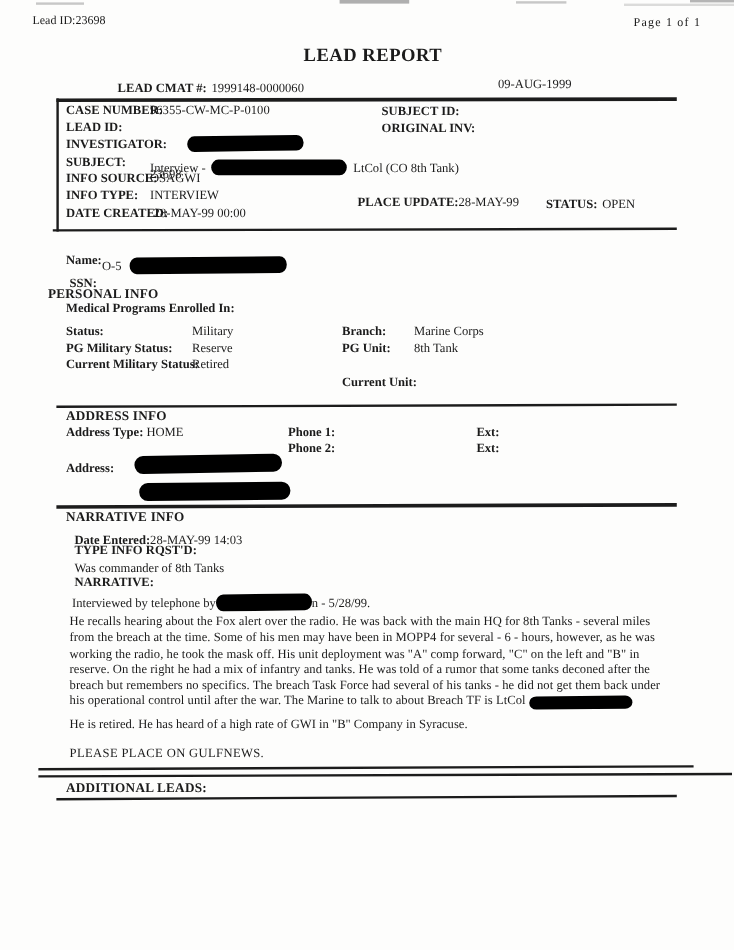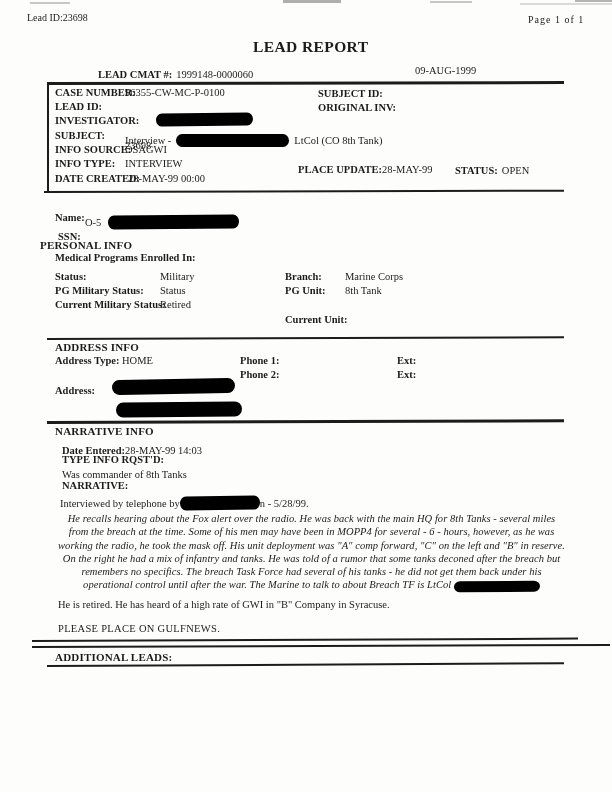--- a/index.html
+++ b/index.html
@@ -13,21 +13,21 @@
   .sm { font-size:10px; }
   .title { font-size:15.5px; font-weight:bold; letter-spacing:0.4px; }
   .heading { font-size:11px; font-weight:bold; letter-spacing:0.2px; }
   .hline { position:absolute; background:#1c1c1c; transform-origin:left center; }
   .vline { position:absolute; background:#1c1c1c; width:1.5px; }
   .redact { background:#000; display:inline-block; border-radius:6px/50%; vertical-align:middle; }
   .redact.abs { position:absolute; }
   .artifact { position:absolute; background:#9a9a9a; opacity:.55; }
   .para {
     position:absolute; white-space:normal; font-size:10.5px; line-height:13.3px;
-    text-align:center; letter-spacing:0.05px;font-style:italic;
+    text-align:left; letter-spacing:0.05px;
   }
 </style>
 </head>
 <body>
 
 <div class="artifact" style="left:30px; top:2px; width:40px; height:2px;"></div>
 <div class="artifact" style="left:283px; top:0; width:58px; height:3px; background:#6f6f6f;"></div>
 <div class="artifact" style="left:430px; top:1px; width:42px; height:2px;"></div>
 <div class="artifact" style="left:520px; top:3px; width:92px; height:2px; opacity:.35;"></div>
 <div class="artifact" style="left:575px; top:0; width:37px; height:2px; background:#7a7a7a;"></div>
@@ -92,21 +92,21 @@
 <span class="abs lb" style="left:58px; top:231px;">SSN:</span>
 
 <span class="abs lb" style="left:55px; top:252px;">Medical  Programs Enrolled In:</span>
 
 <span class="abs lb" style="left:55px; top:271px;">Status:</span>
 <span class="abs t" style="left:160px; top:271px;">Military</span>
 <span class="abs lb" style="left:285px; top:271px;">Branch:</span>
 <span class="abs t" style="left:345px; top:271px;">Marine Corps</span>
 
 <span class="abs lb" style="left:55px; top:285px;">PG Military Status:</span>
-<span class="abs t" style="left:160px; top:285px;">Status</span>
+<span class="abs t" style="left:160px; top:285px;">Reserve</span>
 <span class="abs lb" style="left:285px; top:285px;">PG Unit:</span>
 <span class="abs t" style="left:345px; top:285px;">8th Tank</span>
 
 <span class="abs lb" style="left:55px; top:299px;">Current Military Status:</span>
 <span class="abs t" style="left:160px; top:299px;">Retired</span>
 
 <span class="abs lb" style="left:285px; top:314px;">Current Unit:</span>
 
 <div class="hline" style="left:47px; top:338px; width:517px; height:2px; transform:rotate(-0.2deg);"></div>
 <span class="abs heading" style="left:55px; top:341px;">ADDRESS INFO</span>

